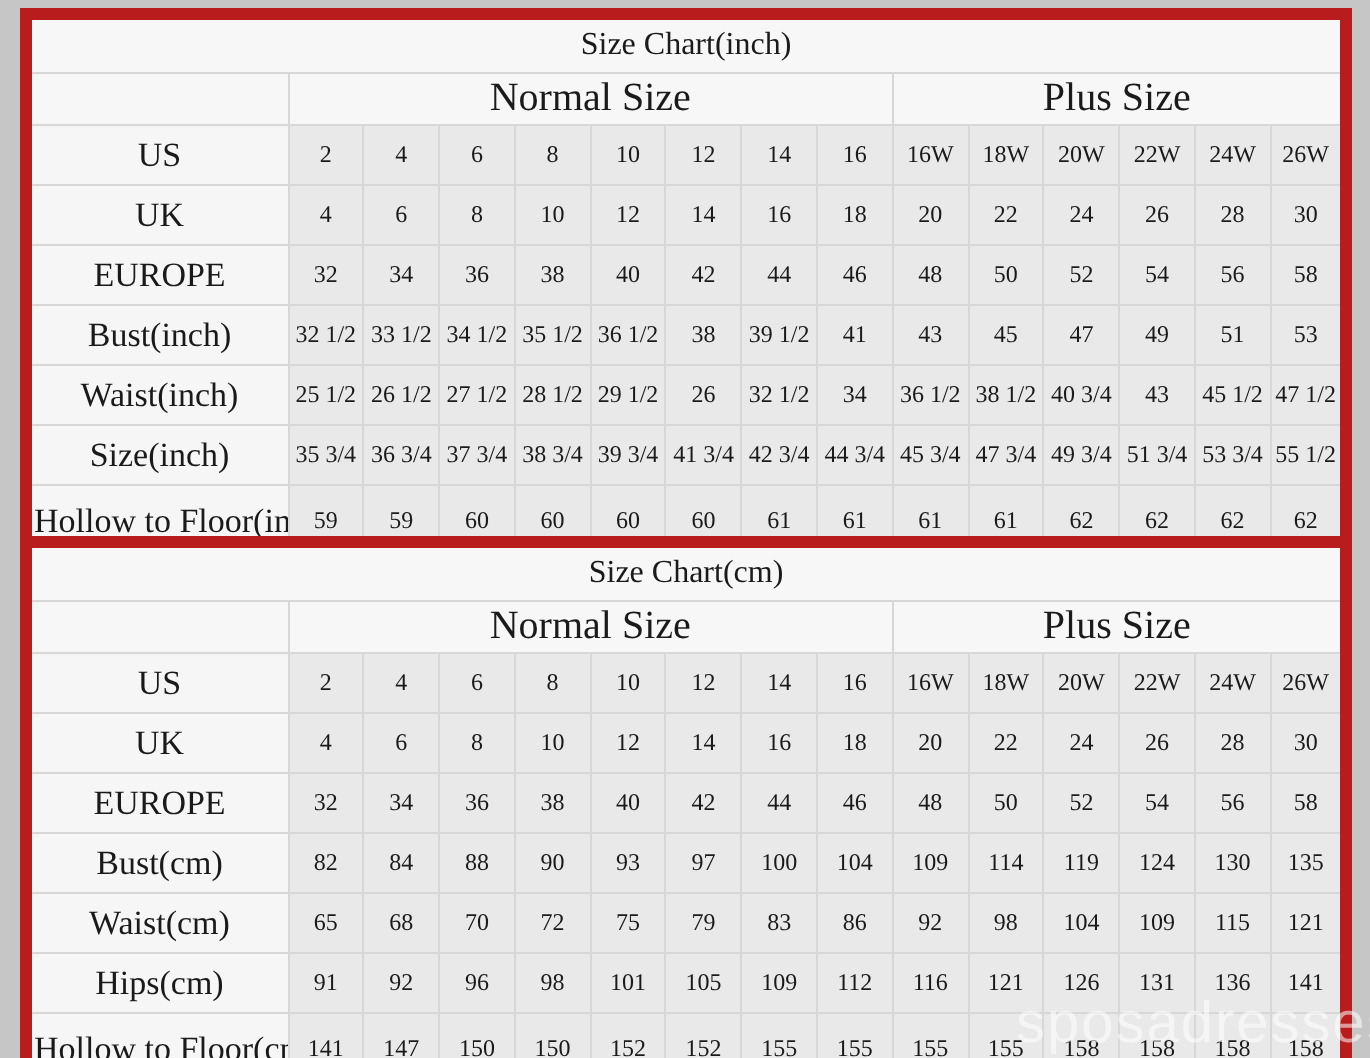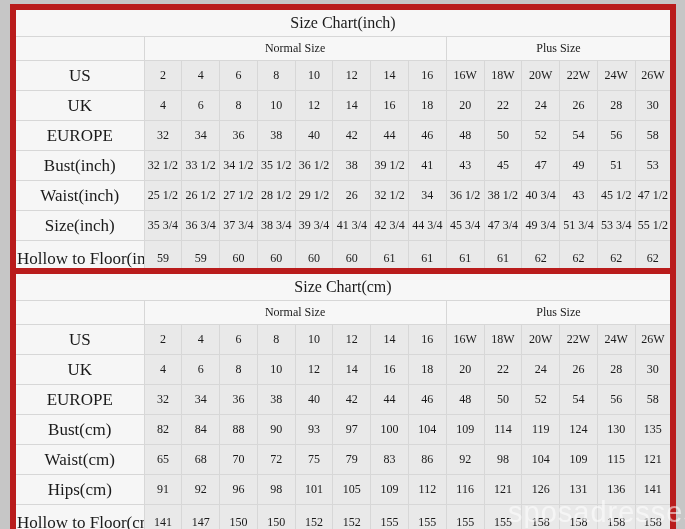--- a/index.html
+++ b/index.html
@@ -30,21 +30,21 @@
     overflow: hidden;
     white-space: nowrap;
   }
   .title-cell {
     height: 24px;
     font-size: 16px;
     background: #f7f7f7;
   }
   .group-cell, .corner-cell {
     height: 21px;
-    font-size: 12px;
+    font-size: 20px;
     background: #f7f7f7;
   }
   .label-cell {
     background: #f6f6f6;
     font-size: 17px;
   }
   .val-cell {
     background: #e9e9e9;
     font-size: 12px;
   }

